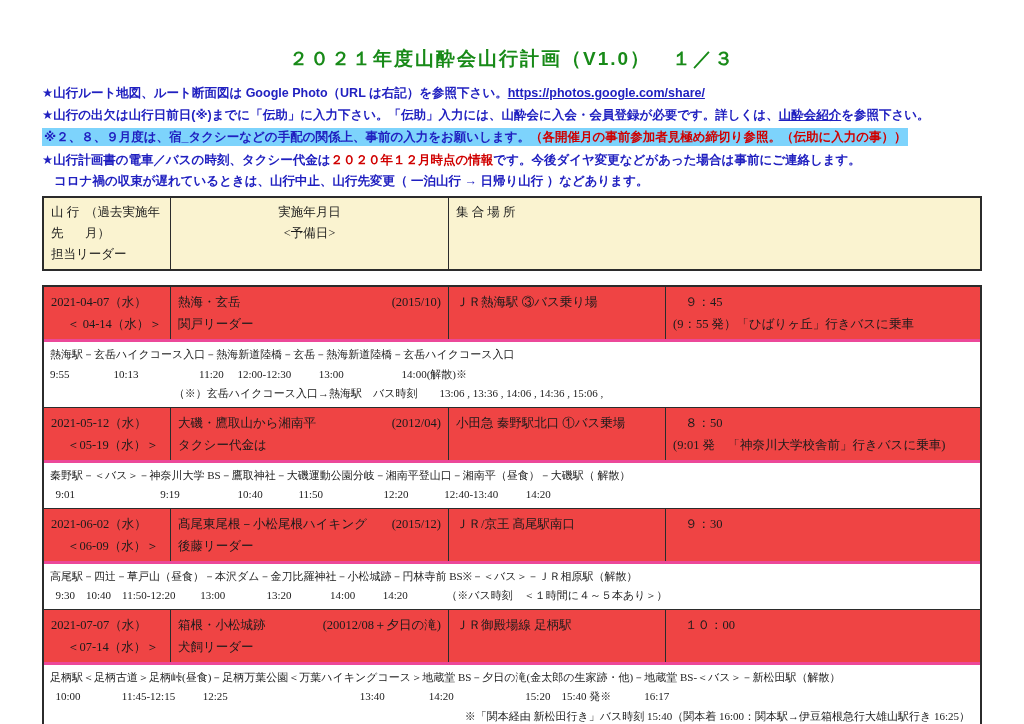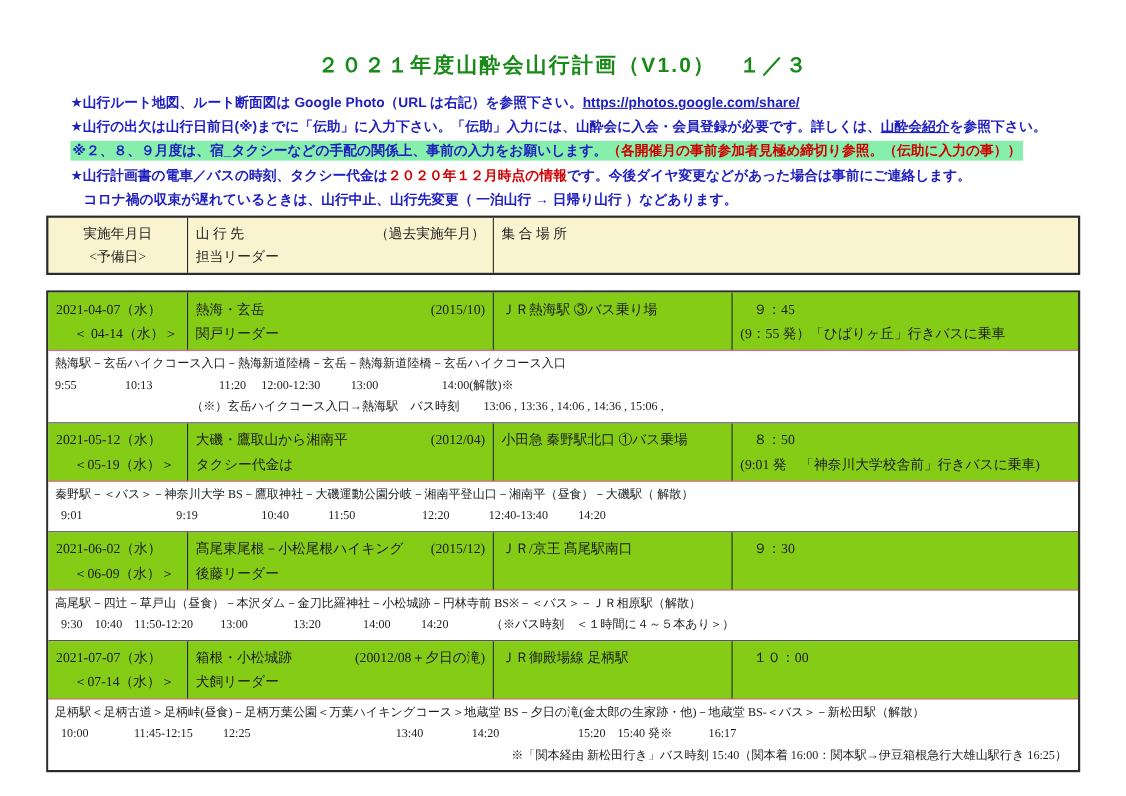--- a/index.html
+++ b/index.html
@@ -5,37 +5,37 @@
   * { margin:0; padding:0; box-sizing:border-box; }
   html,body { background:#ffffff; }
   .page {
     position:relative; width:1024px; height:724px; background:#ffffff;
     font-family:"Liberation Sans","DejaVu Sans",sans-serif; overflow:hidden;
   }
   .title {
     padding-top:46px; text-align:center; color:#188a18; font-weight:bold;
     font-size:19px; letter-spacing:2px;
   }
-  .notes { margin:13px 40px 0 64px; font-size:12.5px; font-weight:bold; color:#2020c0; }
+  .notes { margin:13px 40px 0 42px; font-size:12.5px; font-weight:bold; color:#2020c0; }
   .note-line { margin-bottom:5.5px; line-height:16px; white-space:nowrap; }
   .note-line a { color:#2020c0; text-decoration:underline; cursor:pointer; }
-  .hl { background:#86efac; display:inline-block; padding:1px 2px; }
+  .hl { background:#7dd3fc; display:inline-block; padding:1px 2px; }
   .red { color:#d00000; }
   .indent { padding-left:12px; }
 
   .tbl { margin:0 42px; width:940px; font-family:"Liberation Serif","DejaVu Serif",serif;
          color:#1b1b1b; font-size:12.5px; }
   .grid4 { display:grid; grid-template-columns:126px 278px 217px 319px; }
   .header-table { margin-top:7px; border:2px solid #2b2b2b; background:#faf3d0; }
   .main-table  { margin-top:14px; border:2px solid #2b2b2b; }
   .cell { padding:4px 7px; line-height:21px; }
   .cell + .cell { border-left:1px solid #2b2b2b; }
   .c-center { text-align:center; }
   .dest-line1 { display:flex; justify-content:space-between; }
-  .info-row { background:#84cc16; border-bottom:1px solid #ec4899;font-family:Liberation Serif, serif; }
+  .info-row { background:#ef4444; border-bottom:3px solid #ec4899;font-family:Liberation Serif, serif; }
   .info-cell { padding:4px 7px; line-height:22px; min-height:50px; }
   .info-cell + .info-cell { border-left:1px solid #2b2b2b; }
   .reserve { padding-left:16px; }
   .time-main { padding-left:12px; }
   .route-row { background:#ffffff; padding:3px 6px; border-bottom:1px solid #2b2b2b; }
   .entry:last-child .route-row { border-bottom:none; }
   .route-line { white-space:pre; line-height:19.5px; font-size:11px; overflow:hidden; }
   .route-line.right { text-align:right; padding-right:4px; }
 </style>
 </head>
@@ -47,30 +47,30 @@
 
   <div class="notes">
     <div class="note-line"><span>★山行ルート地図、ルート断面図は Google Photo（URL は右記）を参照下さい。</span><a>https://photos.google.com/share/</a></div>
     <div class="note-line"><span>★山行の出欠は山行日前日(※)までに「伝助」に入力下さい。「伝助」入力には、山酔会に入会・会員登録が必要です。詳しくは、</span><a>山酔会紹介</a><span>を参照下さい。</span></div>
     <div class="note-line"><span class="hl"><span>※２、８、９月度は、宿_タクシーなどの手配の関係上、事前の入力をお願いします。</span><span class="red">（各開催月の事前参加者見極め締切り参照。（伝助に入力の事））</span></span></div>
     <div class="note-line"><span>★山行計画書の電車／バスの時刻、タクシー代金は</span><span class="red">２０２０年１２月時点の情報</span><span>です。今後ダイヤ変更などがあった場合は事前にご連絡します。</span></div>
     <div class="note-line indent">コロナ禍の収束が遅れているときは、山行中止、山行先変更（ 一泊山行 → 日帰り山行 ）などあります。</div>
   </div>
 
   <div class="tbl header-table grid4">
-    <div class="cell c-center">
-      <div>実施年月日</div>
-      <div>&lt;予備日&gt;</div>
-    </div>
     <div class="cell">
       <div class="dest-line1">
           <span>山 行 先</span>
           <span>（過去実施年月）</span>
         </div>
       <div>担当リーダー</div>
+    </div>
+    <div class="cell c-center">
+      <div>実施年月日</div>
+      <div>&lt;予備日&gt;</div>
     </div>
     <div class="cell">集 合 場 所</div>
   </div>
 
   <div class="tbl main-table">
 
     <div class="entry">
       <div class="grid4 info-row">
         <div class="info-cell">
           <div>2021-04-07（水）</div>

